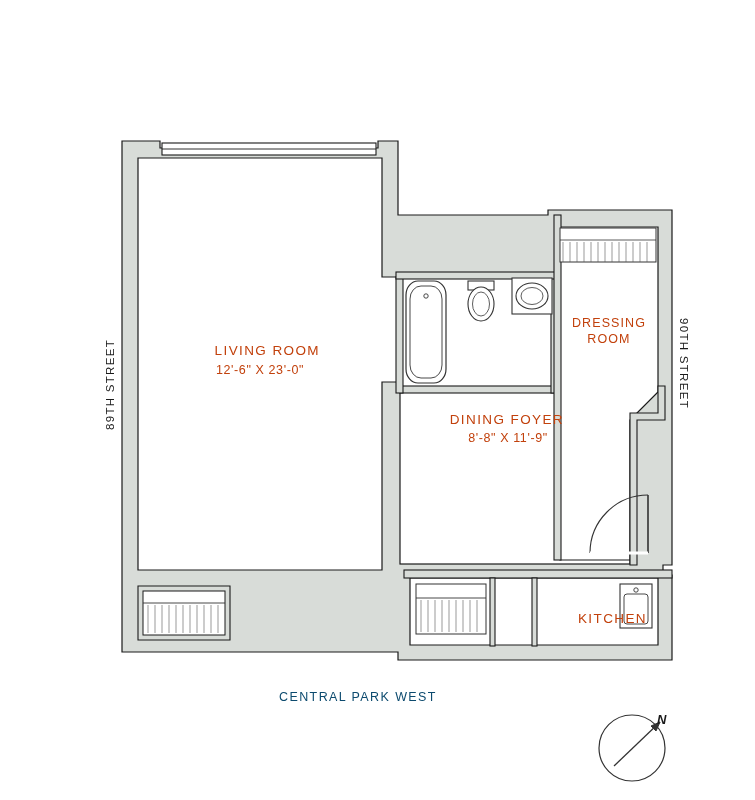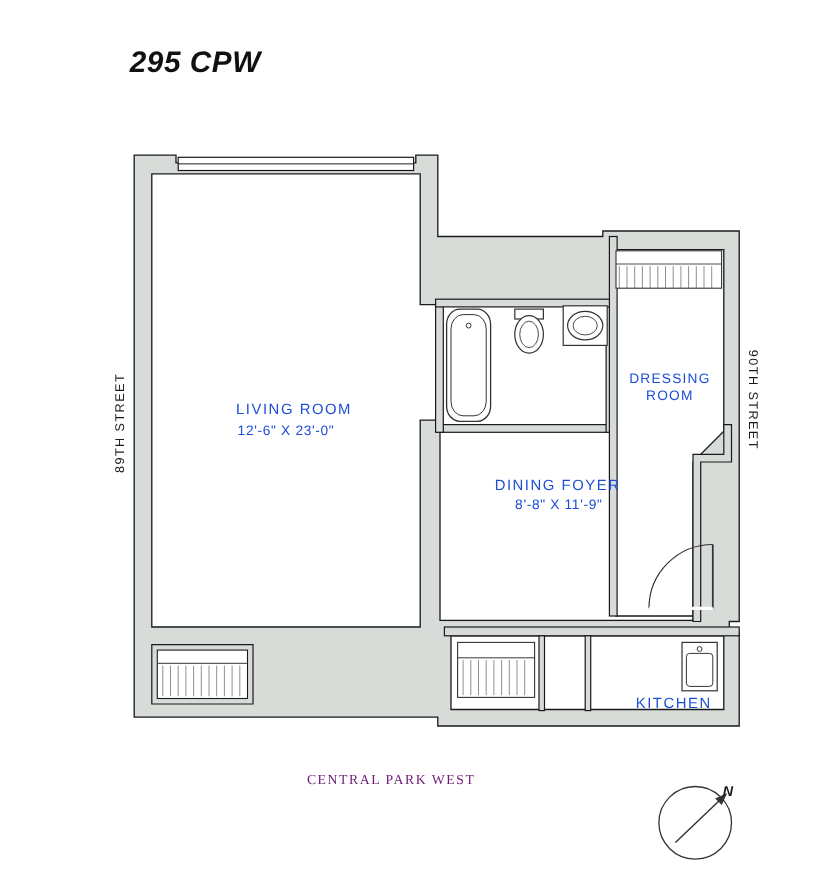--- a/index.html
+++ b/index.html
@@ -47,24 +47,23 @@
   
   #plan-svg {
     position: absolute;
     left: 0;
     top: 0;
   }
   
   .plan-label {
     position: absolute;
     font-family: "Liberation Sans", sans-serif;
-    color: #1d4ed8;
+    color: #c2410c;
     white-space: nowrap;
     text-align: center;
-    margin-top: 21px;
   }
   .room-name {
     font-size: 13.5px;
     letter-spacing: 1.4px;
     text-align: right;
   }
   .room-dims {
     font-size: 12.5px;
     letter-spacing: 0.6px;
   }
@@ -79,43 +78,41 @@
   .rot-left {
     transform: rotate(-90deg);
     transform-origin: left top;
   }
   .rot-right {
     transform: rotate(90deg);
     transform-origin: left top;
   }
   .bottom-street {
     position: absolute;
-    font-family: Liberation Serif, serif;
+    font-family: Liberation Sans, sans-serif;
     font-size: 12.5px;
     letter-spacing: 1.4px;
-    color: #701a75;
-    white-space: nowrap;
-    margin-top: 12px;
+    color: #0c4a6e;
+    white-space: nowrap;
   }
   .compass-n {
     position: absolute;
     font-family: "Liberation Sans", sans-serif;
     font-size: 13px;
     font-weight: bold;
     font-style: italic;
     color: #1a1a1a;
   }
 </style>
 </head>
 <body>
 
 <div id="page">
 
   <div class="title-block">
-    <div class="title-main">295 CPW</div>
   </div>
 
   <svg id="plan-svg" width="755" height="800" viewBox="0 0 755 800">
 
     <path fill="#d8dcd8" stroke="#1a1a1a" stroke-width="1.2" d="M 122,141
              L 160,141
              L 160,148
              L 378,148
              L 378,141
              L 398,141

